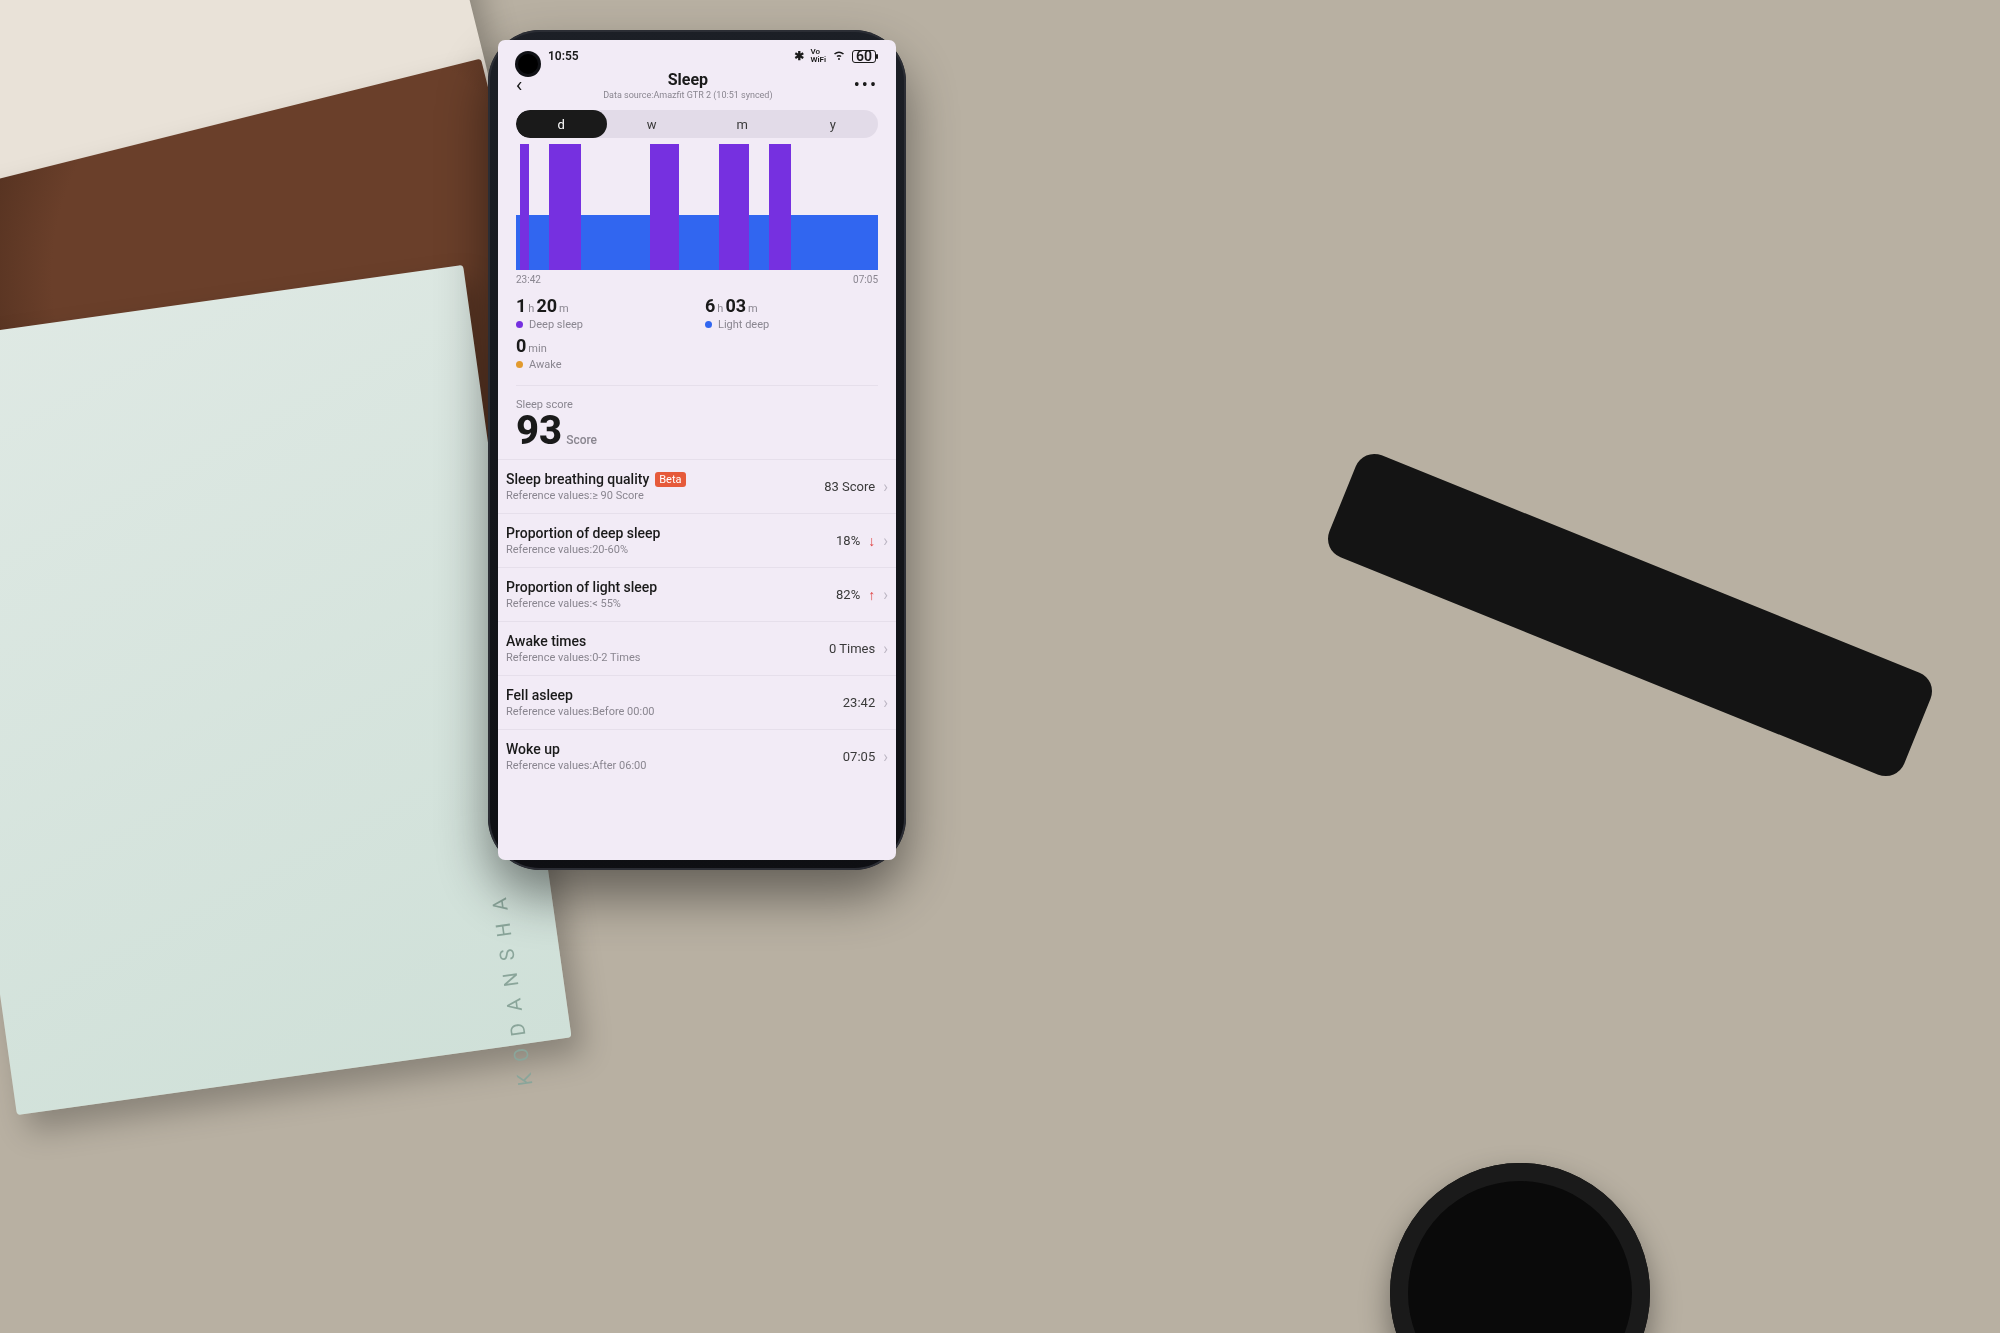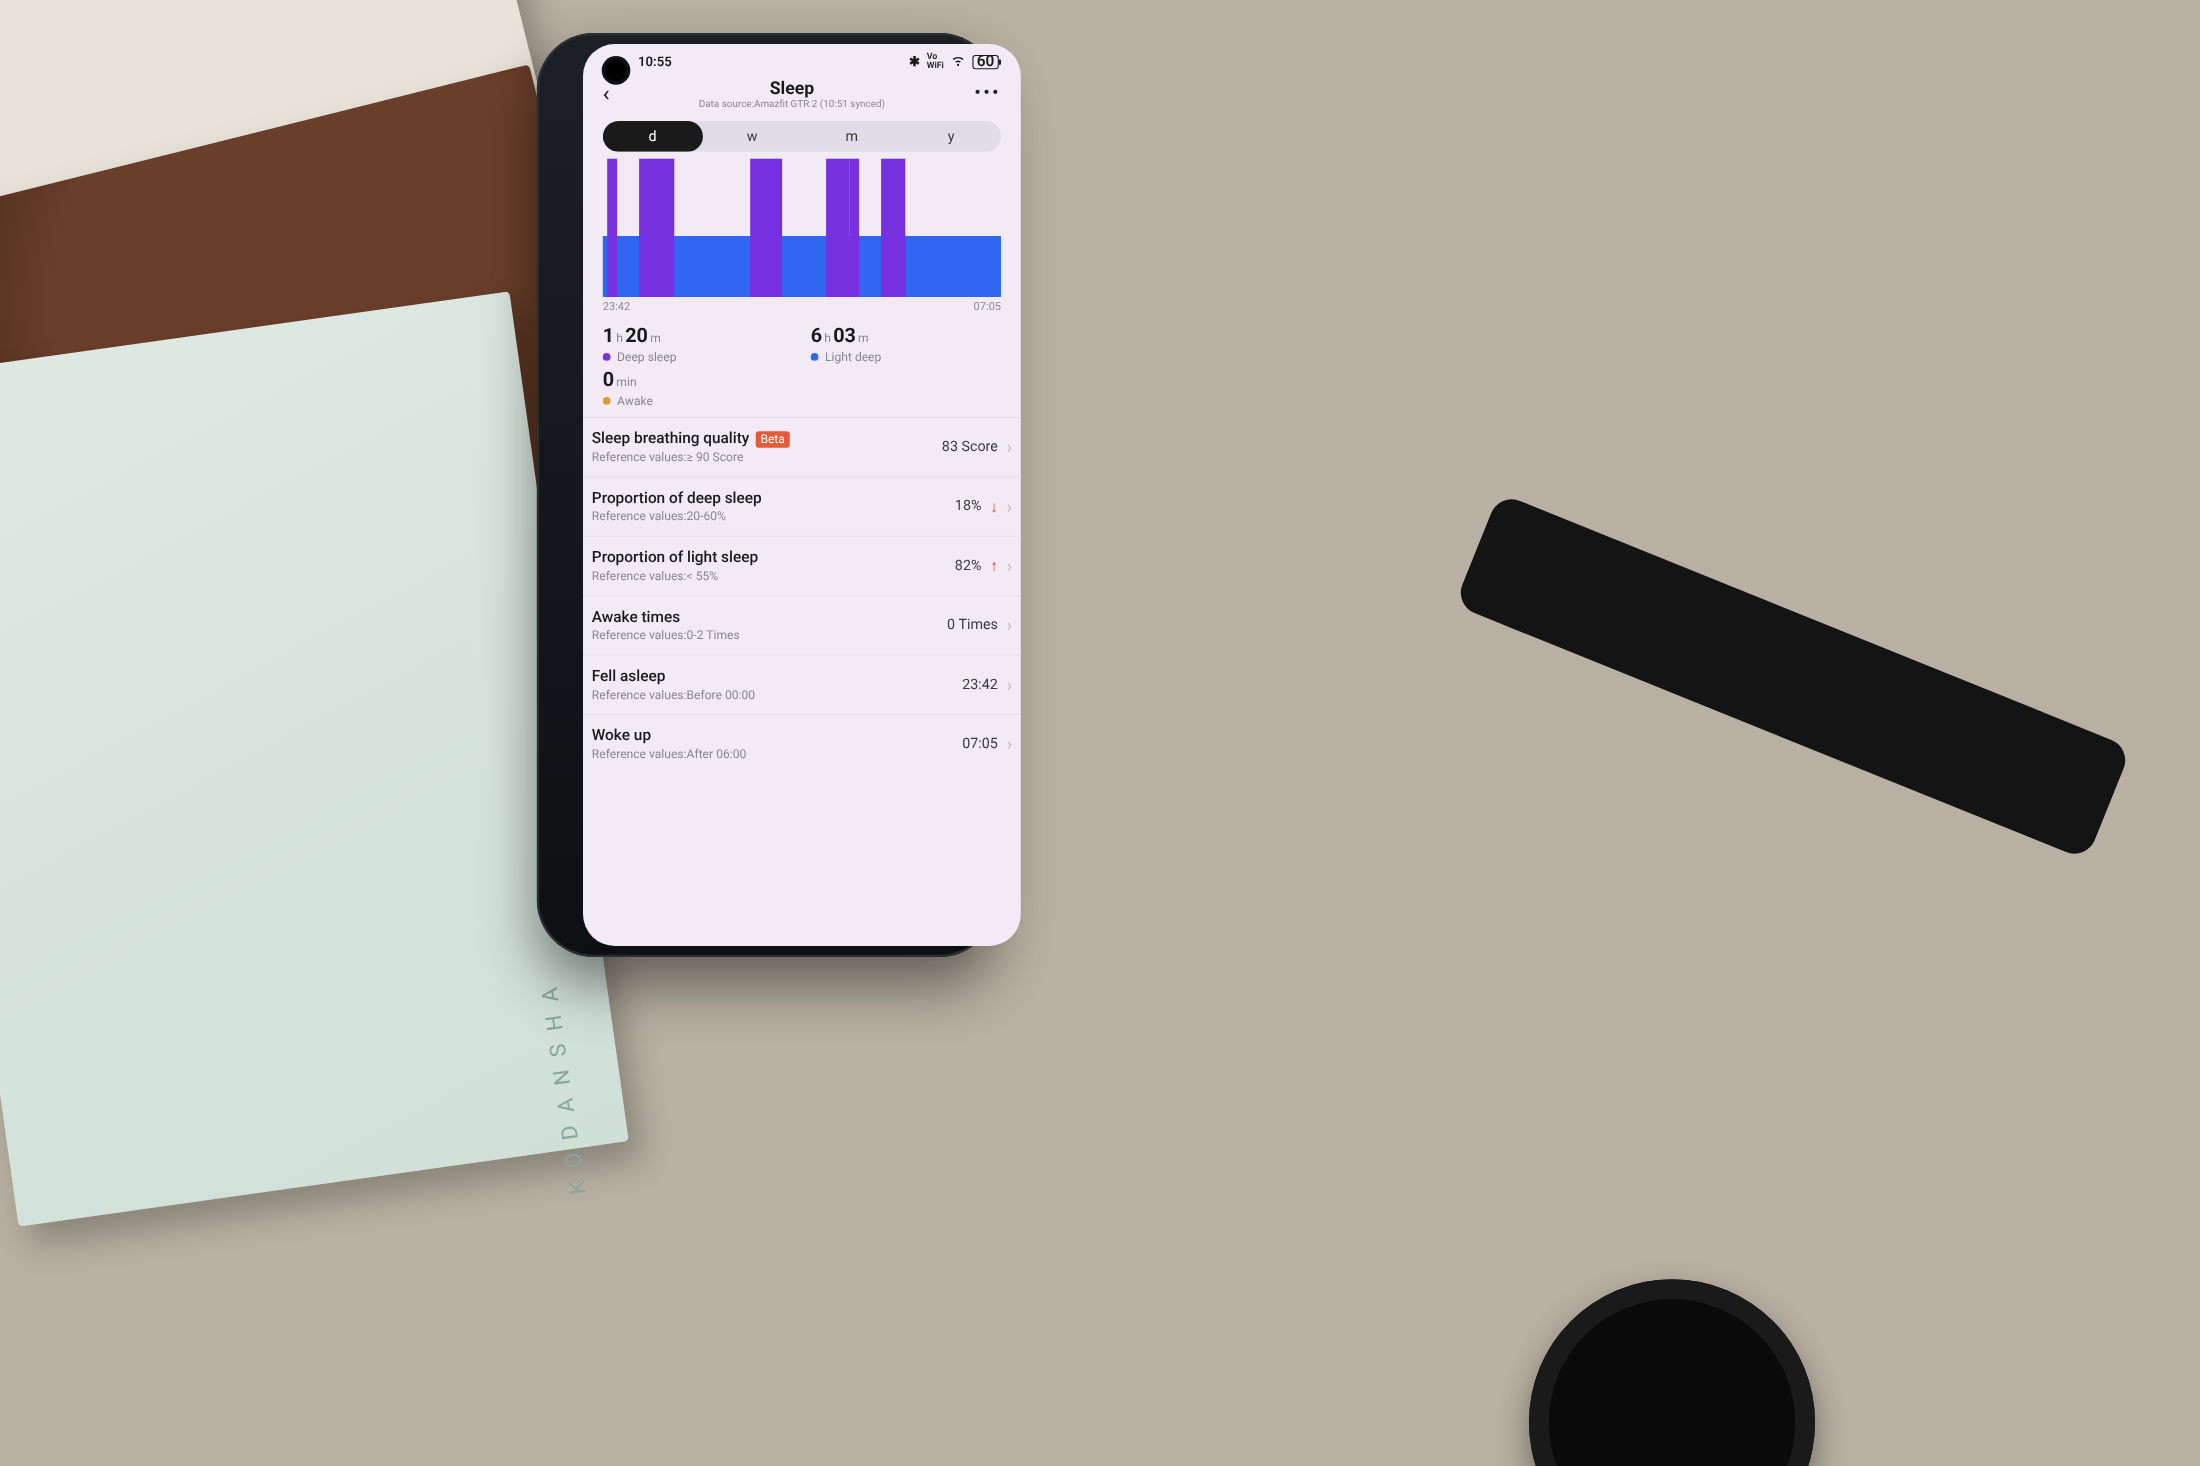--- a/index.html
+++ b/index.html
@@ -38,25 +38,24 @@
     position:absolute;left:488px;top:30px;
     width:398px;height:820px;
     background:linear-gradient(#1c1f26,#0e0f13);
     border-radius:52px;
     padding:10px;
     box-shadow:0 26px 50px rgba(0,0,0,.45), inset 0 0 0 2px #2b2d34;
   }
   .screen{
     width:100%;height:100%;
     background:var(--screen);
-    border-radius:29px;
+    border-radius:7px;
     overflow:hidden;
     position:relative;
     color:var(--text);
-    margin-left:32px;
   }
   .punch{position:absolute;left:20px;top:14px;width:20px;height:20px;border-radius:50%;background:#000;box-shadow:0 0 0 3px #101115;z-index:4}
   
   .status{display:flex;justify-content:space-between;align-items:center;padding:8px 20px 2px 50px;font-size:12px;font-weight:600}
   .status .right{display:flex;gap:6px;align-items:center;color:#1a1a1a}
   .ico{width:14px;height:12px;display:inline-block}
   .batt{border:1.4px solid #1a1a1a;border-radius:3px;width:22px;height:11px;position:relative;font-size:14px;display:flex;align-items:center;justify-content:center}
   .batt::after{content:"";position:absolute;right:-3px;top:3px;width:2px;height:5px;background:#1a1a1a;border-radius:1px}
   
   .hdr{display:flex;align-items:center;justify-content:space-between;padding:4px 18px 2px}
@@ -173,20 +172,27 @@
         </div>
         <div class="lg">
           <div class="val"><b>0</b><span class="u">min</span></div>
     <div class="lbl">
             <span class="dot" style="background:#e29a2e"></span>
             <span>Awake</span>
           </div>
         </div>
       </div>
 
+    <div class="score">
+      <div class="cap">Sleep score</div>
+      <div class="big">
+        <span>93</span>
+        <span class="sm">Score</span>
+      </div>
+    </div>
 
     <div class="rows" id="rows">
         <div class="row">
           <div class="l">
             <div class="t">Sleep breathing quality<span class="badge">Beta</span></div>
             <div class="r">Reference values:≥ 90 Score</div>
           </div>
     <div class="v">
             <span>83 Score</span>
             <span class="chev">›</span>

